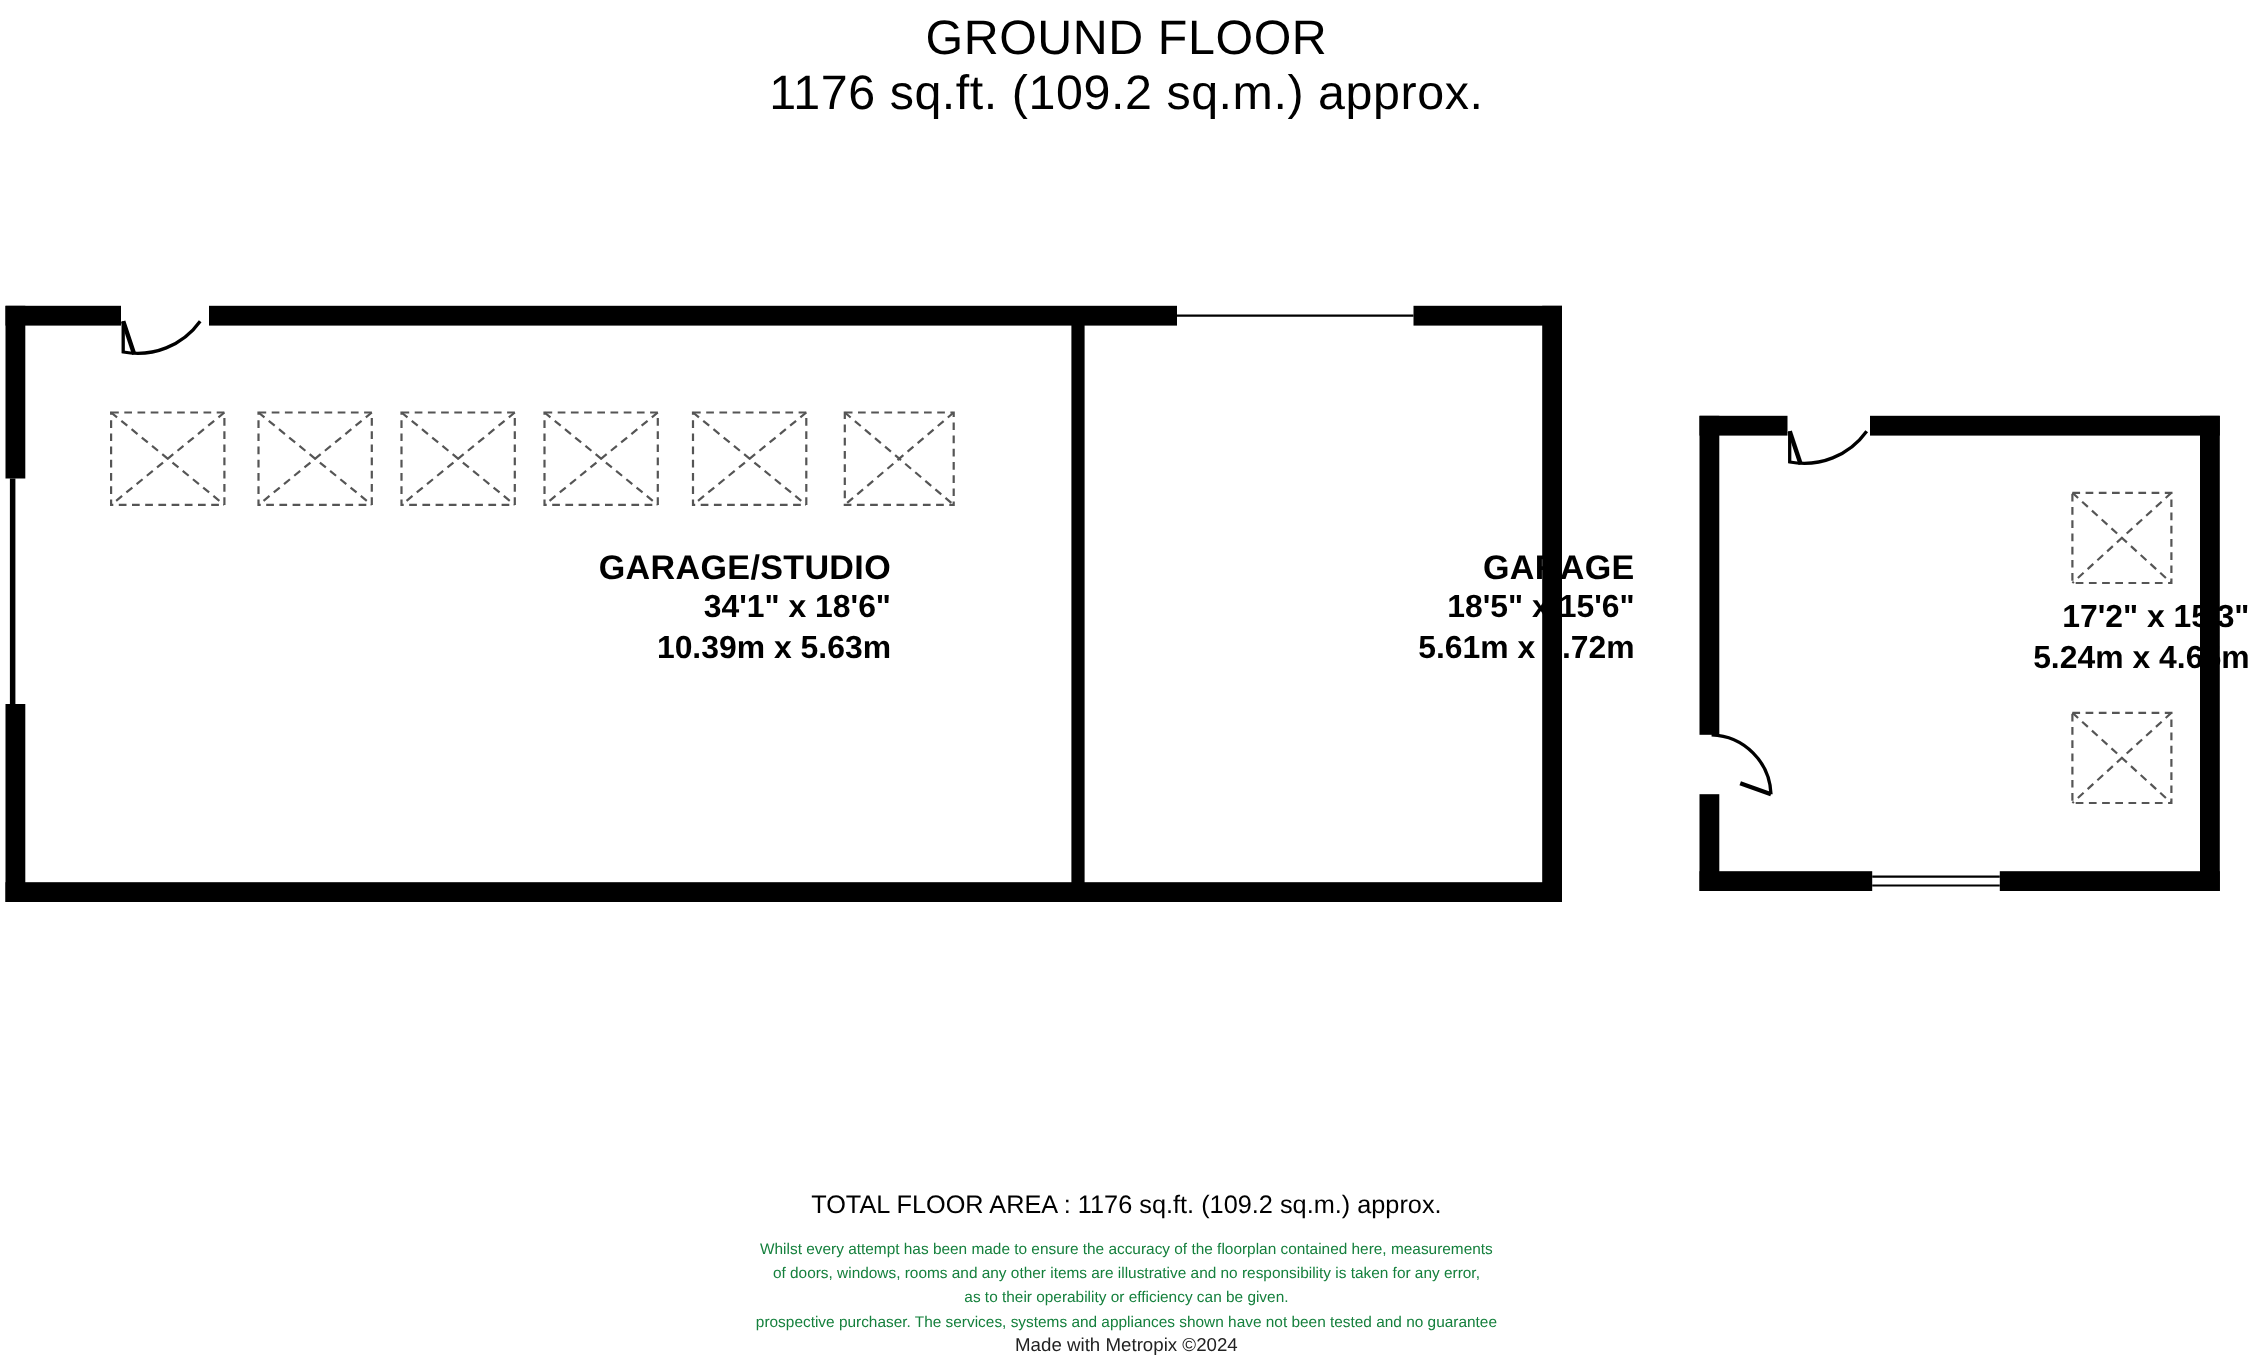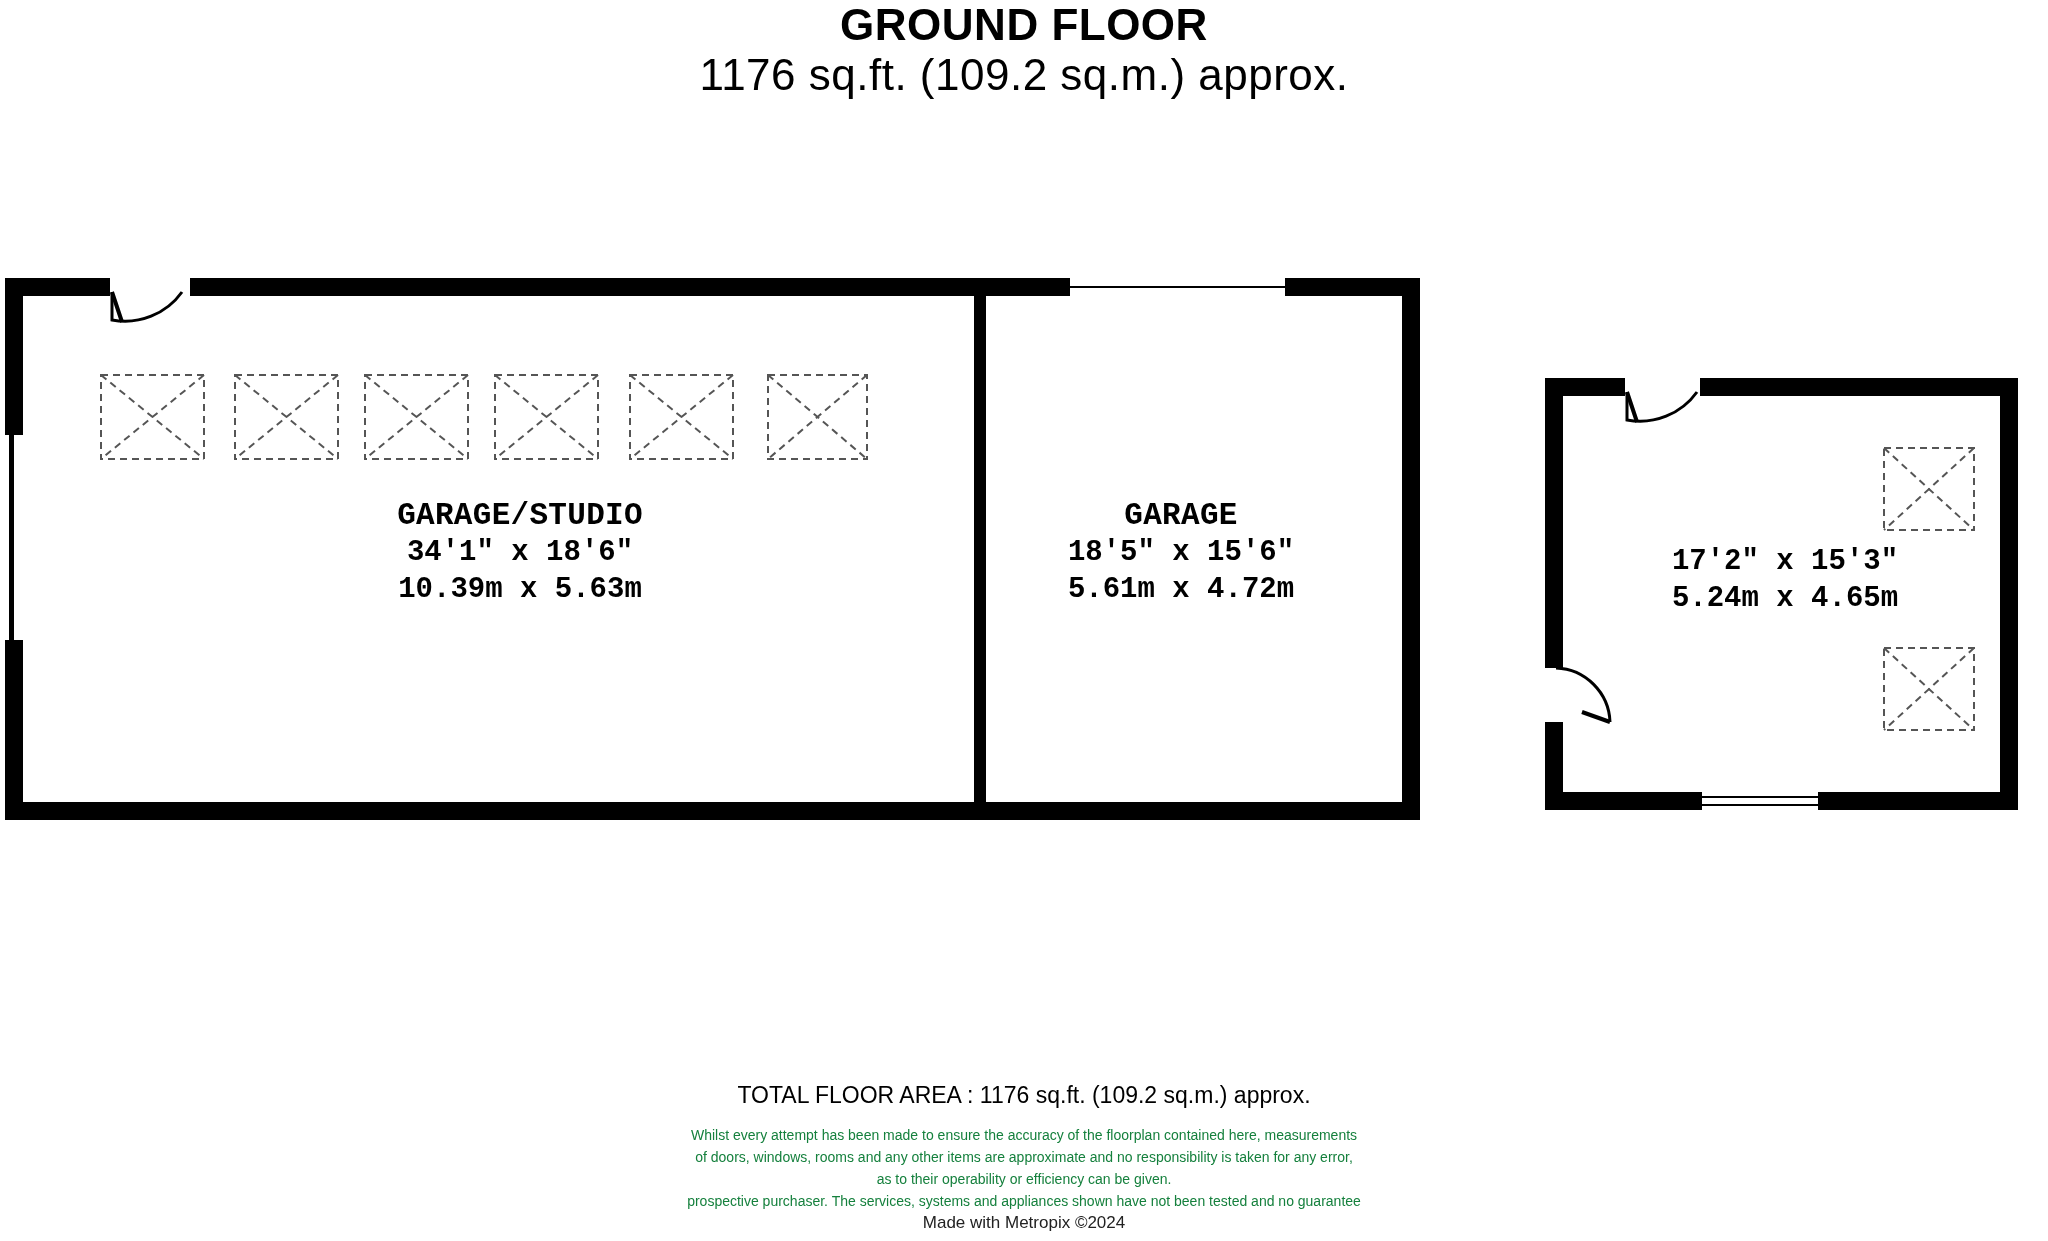--- a/index.html
+++ b/index.html
@@ -24,40 +24,38 @@
     width: 2048px;
     text-align: center;
   }
   #plan-header .title-line {
     font-size: 44px;
     line-height: 50px;
     font-weight: 400;
     letter-spacing: 0.5px;
   }
   #plan-header .title-line.first {
-    padding-top: 0px;
-    font-weight: bold;
+    padding-top: 10px;
   }
 
   
   #floorplan {
     position: absolute;
     left: 0;
     top: 0;
     width: 2048px;
     height: 1241px;
   }
 
   
   .room-label {
     position: absolute;
-    text-align: center;
+    text-align: right;
     font-weight: bold;
     line-height: 37px;
-    font-family: Liberation Mono, monospace;
   }
   .room-label .rm-name {
     font-size: 31px;
     font-weight: bold;
     letter-spacing: 0.3px;
   }
   .room-label .rm-dim {
     font-size: 29px;
     font-weight: bold;
   }
@@ -213,17 +211,17 @@
 </div>
 
 <div class="room-label" style="left:1525px; top:543px; width:520px;">
   <div class="rm-dim">17'2"  x 15'3"</div>
   <div class="rm-dim">5.24m  x 4.65m</div>
 </div>
 
 <div id="plan-footer">
   <div id="total-area">TOTAL FLOOR AREA : 1176 sq.ft. (109.2 sq.m.) approx.</div>
   <div class="disclaimer-line">Whilst every attempt has been made to ensure the accuracy of the floorplan contained here, measurements</div>
-  <div class="disclaimer-line">of doors, windows, rooms and any other items are approximate and no responsibility is taken for any error,</div>
+  <div class="disclaimer-line">of doors, windows, rooms and any other items are illustrative and no responsibility is taken for any error,</div>
   <div class="disclaimer-line">as to their operability or efficiency can be given.</div>
   <div class="disclaimer-line">prospective purchaser. The services, systems and appliances shown have not been tested and no guarantee</div>
   <div id="made-with">Made with Metropix ©2024</div>
 </div>
 
 </body></html>

